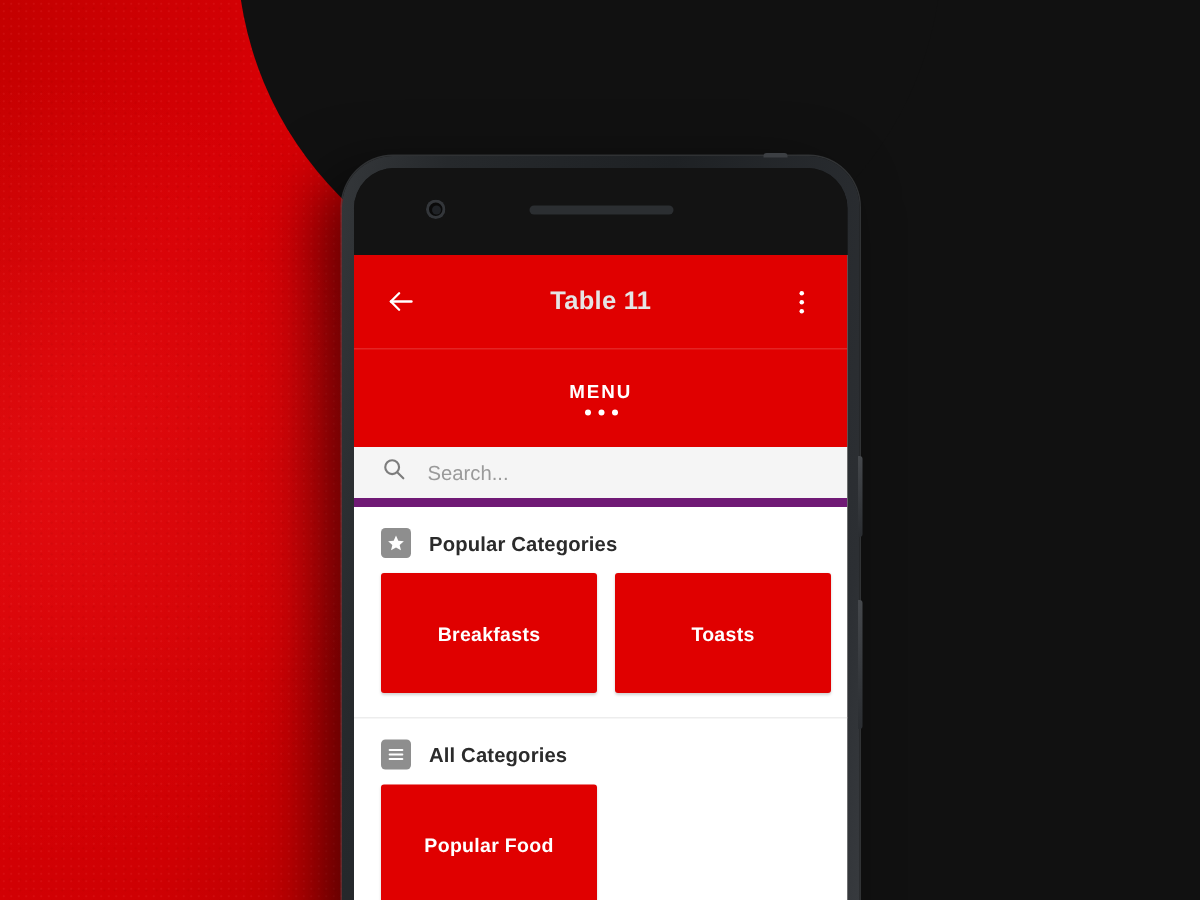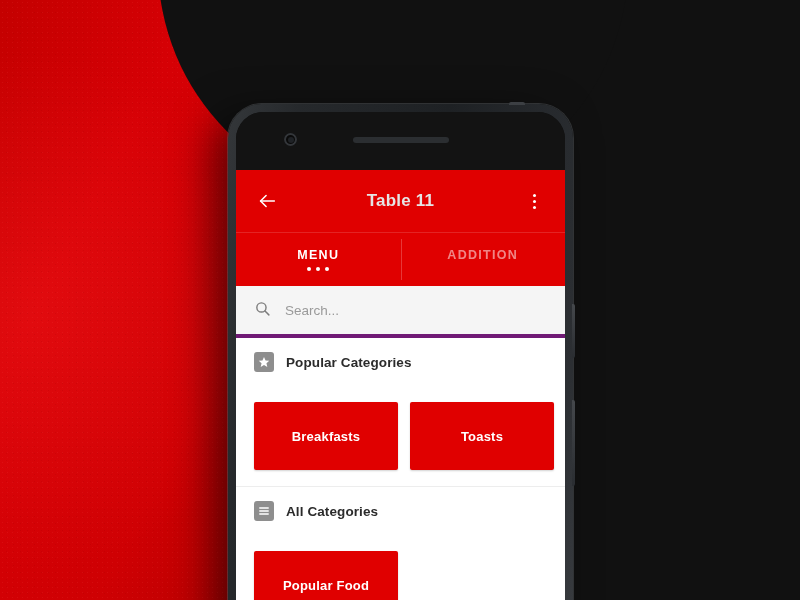--- a/index.html
+++ b/index.html
@@ -200,21 +200,21 @@
     display: block;
     width: 3px;
     height: 3px;
     border-radius: 50%;
     background: #ffffff;
   }
 
   
   .tabs {
     display: flex;
-    height: 54px;
+    height: 66px;
     background: #e00000;
     border-top: 1px solid rgba(255,255,255,0.14);
   }
 
   .tab {
     flex: 1;
     display: flex;
     flex-direction: column;
     align-items: center;
     justify-content: center;
@@ -248,27 +248,27 @@
   .tab-dots span {
     width: 4px;
     height: 4px;
     border-radius: 50%;
     background: #ffffff;
   }
   .tab:not(.active) .tab-dots { visibility: hidden; }
 
   
   .searchbar {
-    height: 52px;
+    height: 40px;
     background: #f5f5f5;
     display: flex;
     align-items: center;
     padding: 0 18px;
     gap: 14px;
-    border-bottom: 4px solid #701a75;
+    border-bottom: 6px solid #701a75;
     cursor: text;
   }
   .search-input {
     border: none;
     background: transparent;
     outline: none;
     font-family: "Liberation Sans", sans-serif;
     font-size: 13.5px;
     color: #444;
     width: 100%;
@@ -308,33 +308,32 @@
   .card-row {
     display: flex;
     gap: 12px;
     padding: 0 18px 16px 18px;
   }
   .card-row.scroll { padding-right: 0; }
 
   .cat-card {
     flex: none;
     width: 144px;
-    height: 68px;
+    height: 80px;
     background: #e00000;
     border-radius: 2px;
     display: flex;
     align-items: center;
     justify-content: center;
     color: #ffffff;
     font-size: 13px;
     font-weight: bold;
     letter-spacing: 0.2px;
     cursor: pointer;
     box-shadow: 0 1px 2px rgba(0,0,0,0.18);
-    margin-top: 20px;
   }
 
   .grid-rows { padding: 0 18px; }
   .grid-rows .card-row { padding: 0 0 12px 0; }
 </style>
 </head>
 <body>
 
 <div class="bg-root">
   <div class="bg-black-right"></div>
@@ -367,28 +366,20 @@
         <div class="icon-btn overflow-dots">
           <span></span>
           <span></span>
           <span></span>
         </div>
       </div>
 
       <div class="tabs">
         <div class="tab active">
           <div class="tab-label">MENU</div>
-          <div class="tab-dots">
-            <span></span>
-            <span></span>
-            <span></span>
-          </div>
-        </div>
-        <div class="tab">
-          <div class="tab-label">ADDITION</div>
           <div class="tab-dots">
             <span></span>
             <span></span>
             <span></span>
           </div>
         </div>
       </div>
 
       <div class="searchbar">
         <span>

